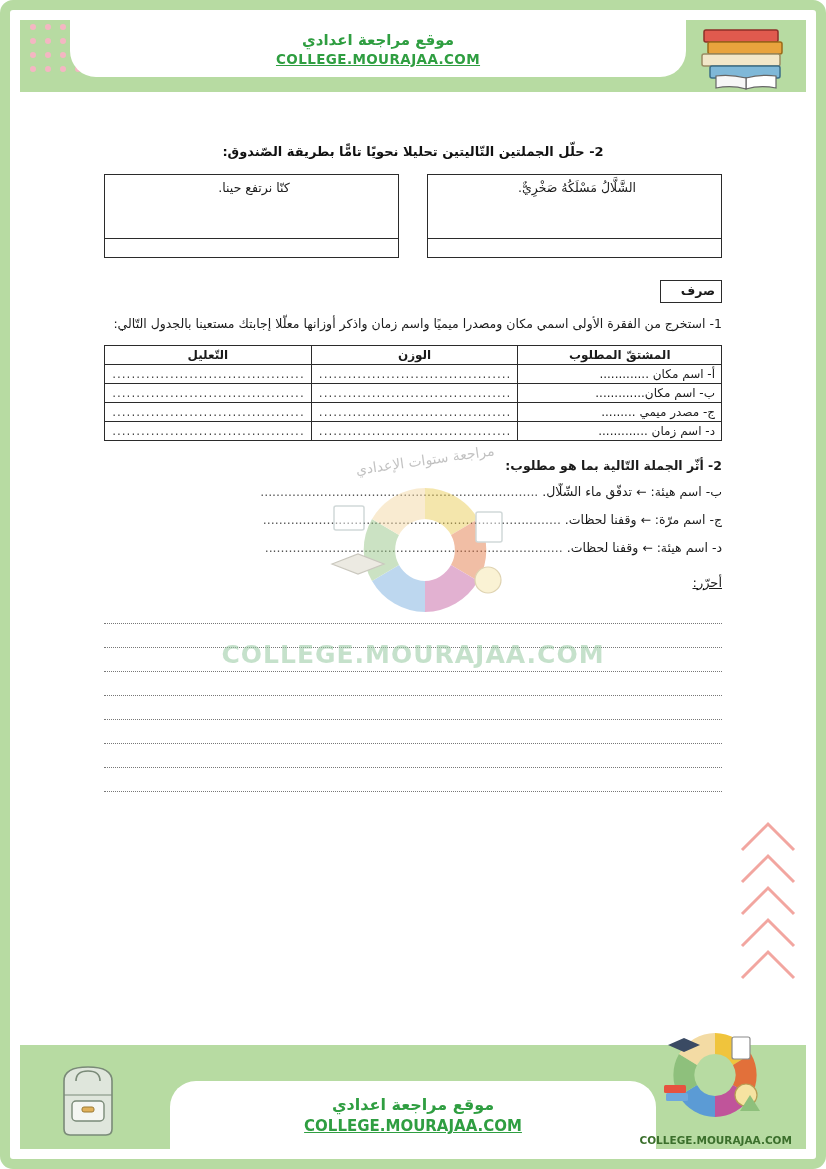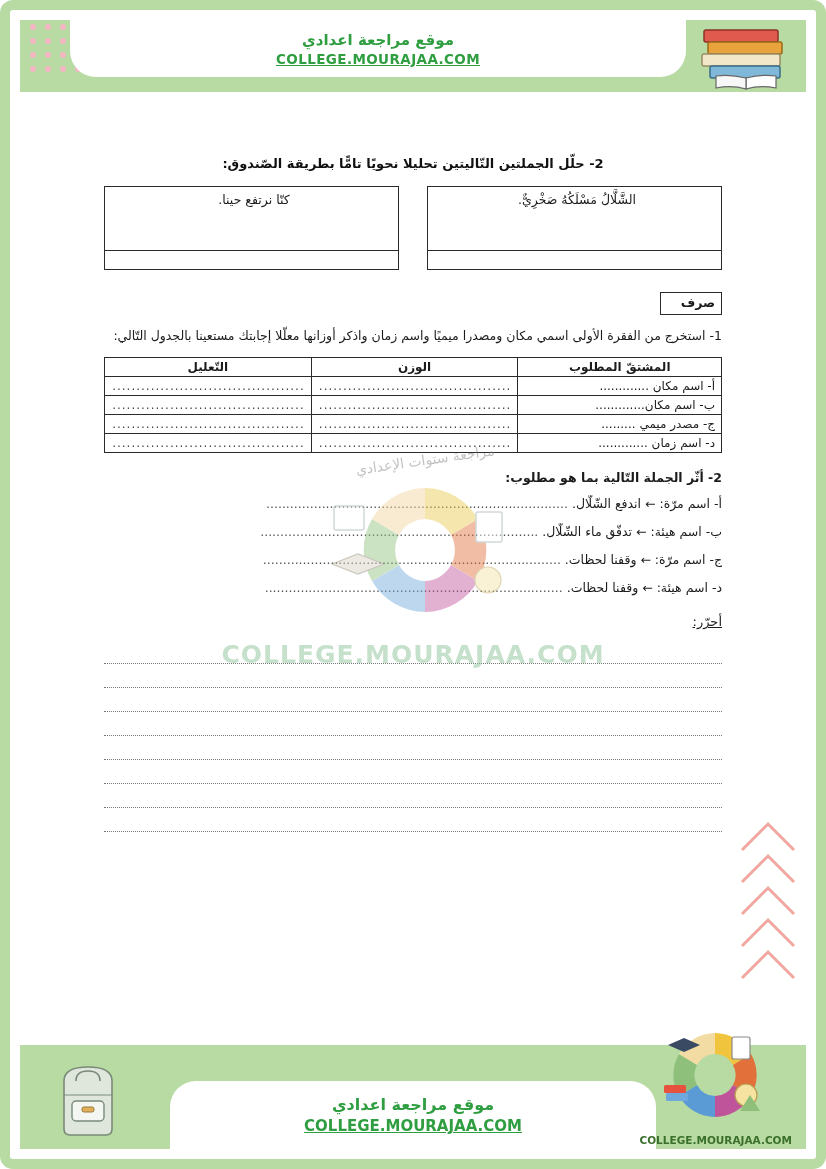--- a/index.html
+++ b/index.html
@@ -104,21 +104,21 @@
     direction: rtl;
     color: #1b1b1b;
     font-size: 12.5px;
     line-height: 1.5;
   }
 
   .q-line {
     font-size: 13px;
     font-weight: bold;
     text-align: center;
-    margin: 16px 0 12px 0;
+    margin: 4px 0 12px 0;
     color: #111;
   }
 
   .boxes-row {
     display: flex;
     justify-content: space-between;
     gap: 28px;
     margin: 0 0 22px 0;
   }
   .analysis-box {
@@ -415,24 +415,20 @@
           <tr>
             <td class="lbl">د- اسم زمان .............</td>
             <td class="dots">........................................</td>
             <td class="dots">........................................</td>
           </tr>
         </tbody>
       </table>
 
       <div class="sub-q">2- أثّر الجملة التّالية بما هو مطلوب:</div>
 
-      <div class="item-line">
-        <span>أ- اسم مرّة: ← اندفع الشّلّال.</span>
-        <span class="dotfill">............................................................................</span>
-      </div>
       <div class="item-line">
         <span>ب- اسم هيئة: ← تدفّق ماء الشّلّال.</span>
         <span class="dotfill">......................................................................</span>
       </div>
       <div class="item-line">
         <span>ج- اسم مرّة: ← وقفنا لحظات.</span>
         <span class="dotfill">...........................................................................</span>
       </div>
       <div class="item-line">
         <span>د- اسم هيئة: ← وقفنا لحظات.</span>

